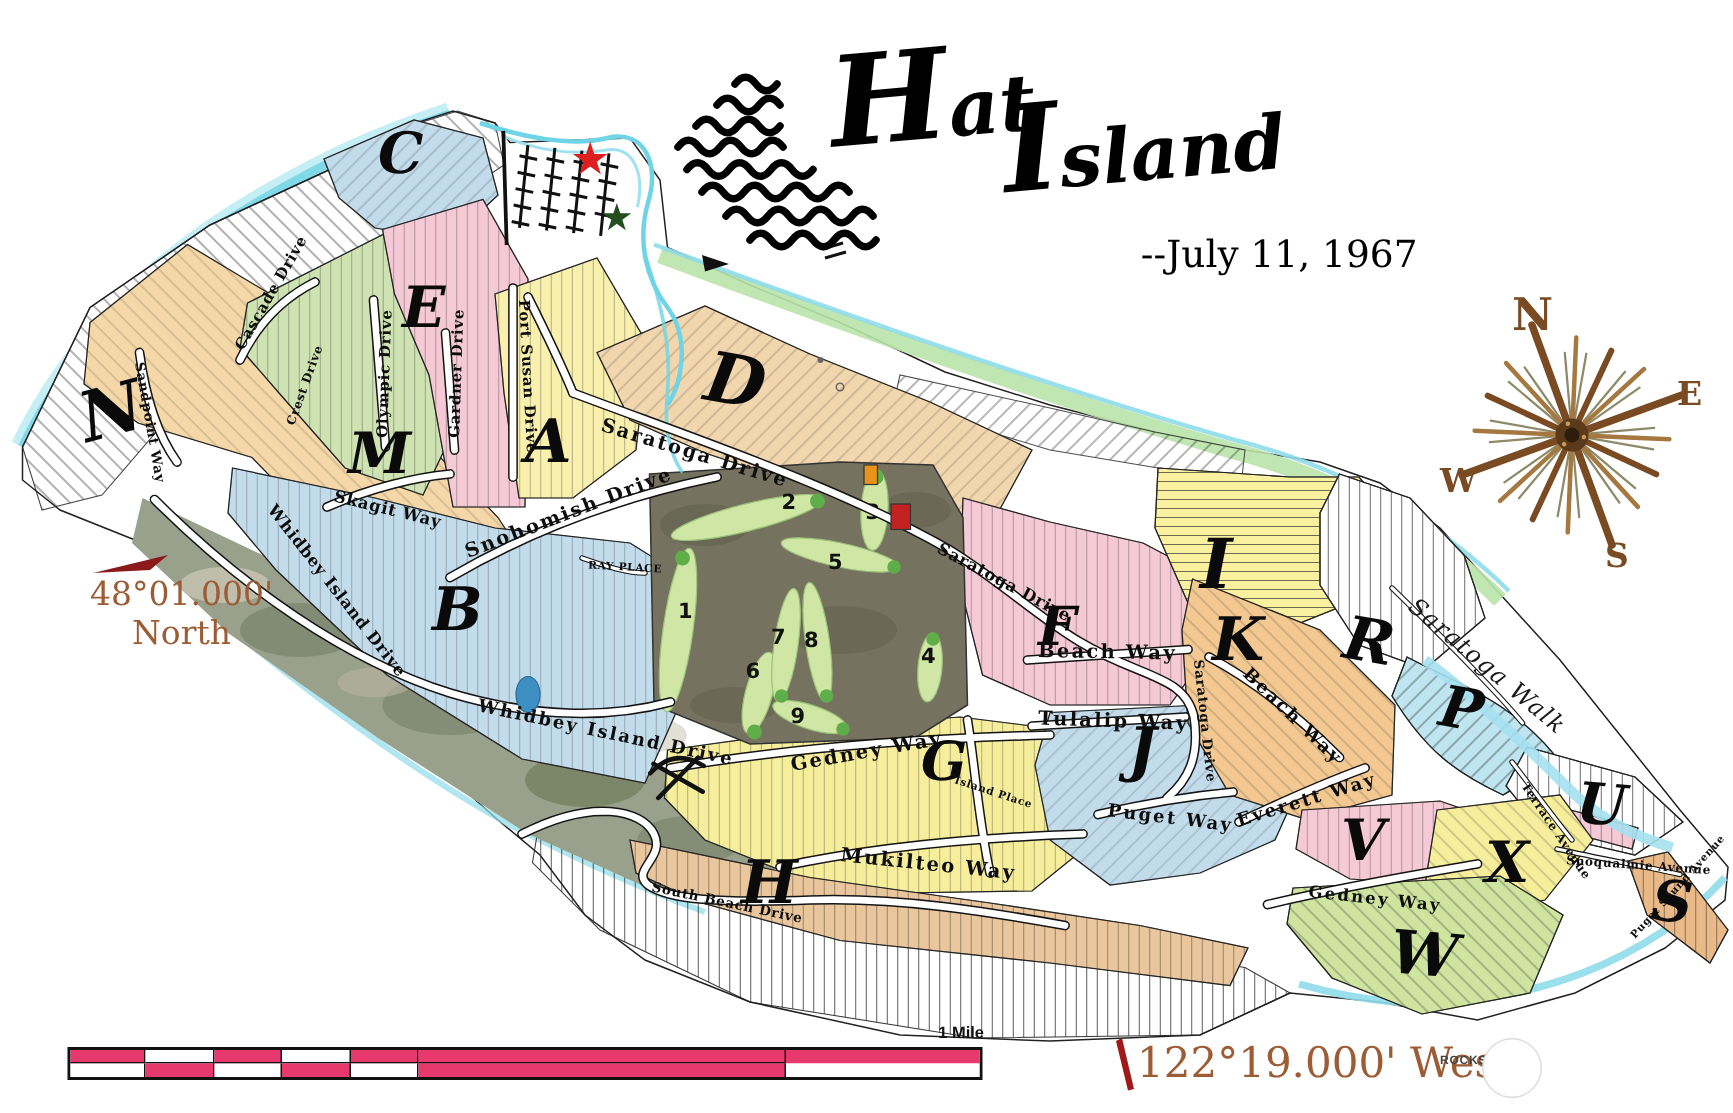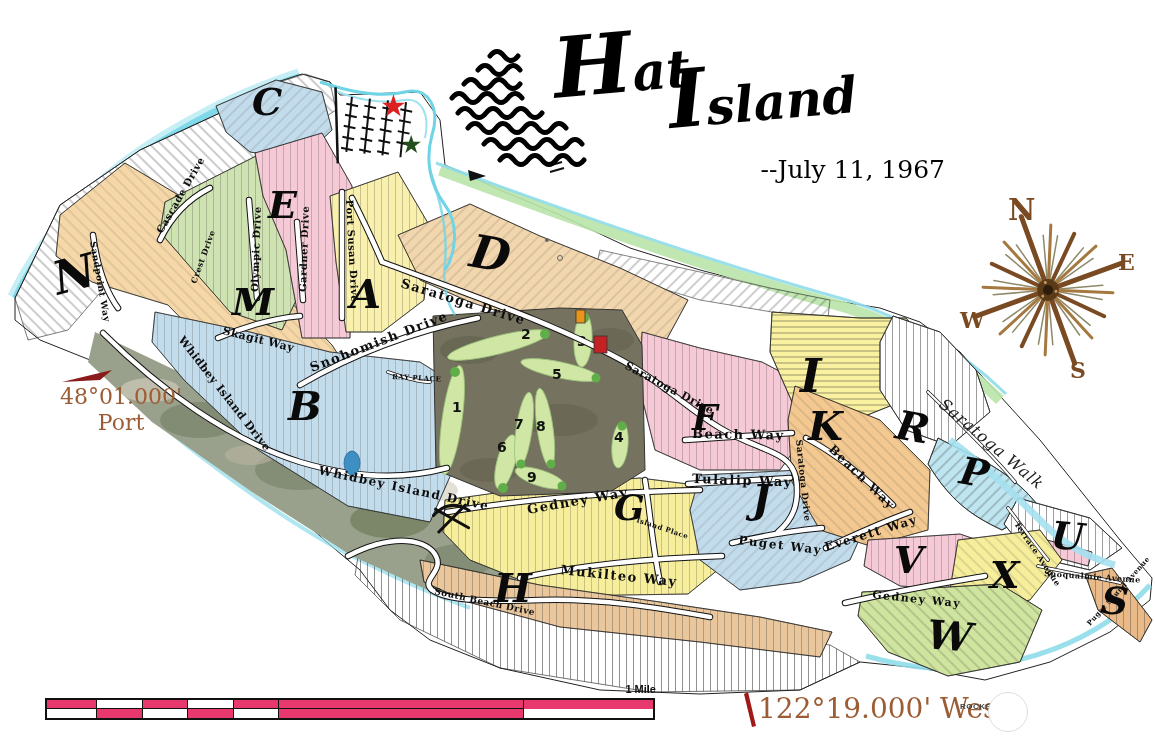--- a/index.html
+++ b/index.html
@@ -451,21 +451,21 @@
       <path d="M62,112 q7,-9 14,0 q7,9 14,0 q7,-9 14,0 q7,9 14,0 q7,-9 14,0 q7,9 14,0"></path>
     </g>
   </svg>
 
   <div class="logo-word" id="word1">Hat</div>
   <div class="logo-word" id="word2">Island</div>
   <div class="date-line">--July 11, 1967</div>
 
   <div class="coord-n">
     <div>48°01.000'</div>
-    <div>Port</div>
+    <div>North</div>
   </div>
 
   <div class="coord-w">
     <span style="margin-left:16px">122°19.000' West</span>
   </div>
 
   <div class="mile-label">1 Mile</div>
   <div class="scalebar">
     <div class="srow srow1">
       <div class="c1 p"></div>

